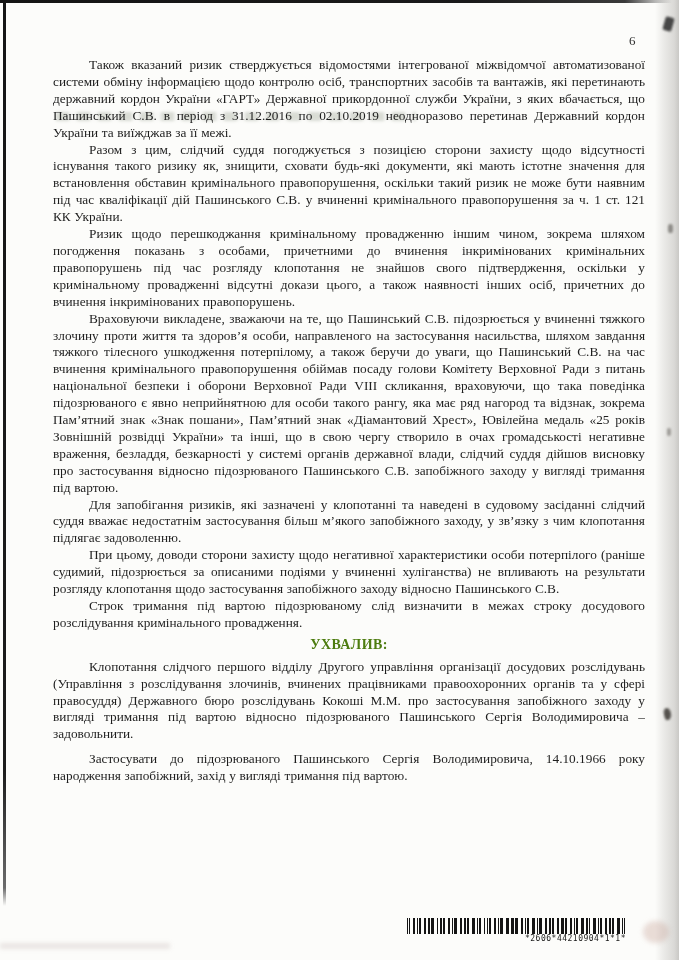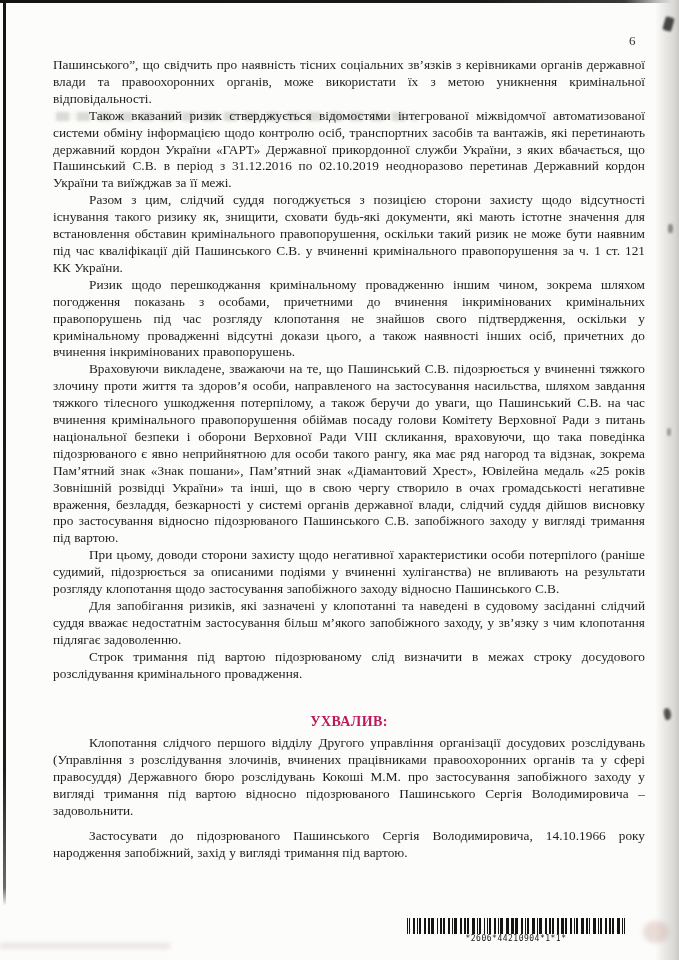--- a/index.html
+++ b/index.html
@@ -35,42 +35,42 @@
     position:absolute;left:53px;top:57px;width:592px;
     font-size:13.3px;line-height:16.9px;color:#1e1e1e;
     text-align:justify;
     hyphens:none;
     word-spacing:0.3px;
   }
   .doc p{margin:0;text-indent:36px;}
   .doc p.no-indent{text-indent:0;}
   .doc p.spaced{margin-top:8px;}
   .ruling-head{
-    margin:31px 0 5px 0;
+    margin:5px 0 5px 0;
     text-align:center;font-weight:bold;
-    font-size:14px;letter-spacing:0.4px;color:#be185d;
+    font-size:14px;letter-spacing:0.4px;color:#4d7c0f;
   }
   
   .ghost{
     position:absolute;left:56px;top:112px;width:360px;height:9px;
     background:repeating-linear-gradient(90deg,rgba(125,135,115,0.28) 0 13px,rgba(125,135,115,0.04) 13px 21px);
     filter:blur(1.6px);
   }
   
   .mark{position:absolute;}
   .mark-tr{left:664px;top:17px;width:9px;height:14px;background:#474747;filter:blur(0.9px);transform:rotate(16deg);border-radius:2px;}
   .mark-r1{left:668px;top:224px;width:5px;height:9px;background:#8f8d89;filter:blur(1px);border-radius:40%;}
   .mark-r2{left:667px;top:428px;width:4px;height:8px;background:#a09e9a;filter:blur(1.1px);border-radius:40%;}
   .mark-r3{left:664px;top:708px;width:7px;height:12px;background:#55524e;filter:blur(0.8px);border-radius:50% 50% 60% 40%;transform:rotate(-12deg);}
   .smudge-br{left:643px;top:921px;width:26px;height:22px;background:rgba(190,145,132,0.30);filter:blur(2.5px);border-radius:50%;}
   .band-bottom{left:0;top:943px;width:170px;height:6px;background:rgba(175,150,148,0.22);filter:blur(2px);}
   
   .barcode{
     position:absolute;left:406px;top:918px;width:220px;
-    text-align:center;
+    text-align:right;
   }
   .bars{
     height:16px;width:218px;margin:0 auto;
     display:flex;align-items:stretch;
     overflow:hidden;
   }
   .bars .bar{display:block;height:100%;background:#141414;flex:0 0 auto;}
   .bclabel{
     margin-top:0px;
     font-family:"DejaVu Sans Mono","Liberation Mono",monospace;
@@ -86,27 +86,26 @@
   <div class="edge-top"></div>
   <div class="edge-left"></div>
   <div class="right-shade"></div>
 
   <div class="page-number">6</div>
 
   <div class="ghost"></div>
 
   <div class="doc">
     <div>
-        <p class="no-indent">Пашинського”, що свідчить про наявність тісних соціальних зв’язків з керівниками органів державної влади та правоохоронних органів, може використати їх з метою уникнення кримінальної відповідальності.</p>
         <p>Також вказаний ризик стверджується відомостями інтегрованої міжвідомчої автоматизованої системи обміну інформацією щодо контролю осіб, транспортних засобів та вантажів, які перетинають державний кордон України «ГАРТ» Державної прикордонної служби України, з яких вбачається, що Пашинський С.В. в період з 31.12.2016 по 02.10.2019 неодноразово перетинав Державний кордон України та виїжджав за її межі.</p>
         <p>Разом з цим, слідчий суддя погоджується з позицією сторони захисту щодо відсутності існування такого ризику як, знищити, сховати будь-які документи, які мають істотне значення для встановлення обставин кримінального правопорушення, оскільки такий ризик не може бути наявним під час кваліфікації дій Пашинського С.В. у вчиненні кримінального правопорушення за ч. 1 ст. 121 КК України.</p>
         <p>Ризик щодо перешкоджання кримінальному провадженню іншим чином, зокрема шляхом погодження показань з особами, причетними до вчинення інкримінованих кримінальних правопорушень під час розгляду клопотання не знайшов свого підтвердження, оскільки у кримінальному провадженні відсутні докази цього, а також наявності інших осіб, причетних до вчинення інкримінованих правопорушень.</p>
         <p>Враховуючи викладене, зважаючи на те, що Пашинський С.В. підозрюється у вчиненні тяжкого злочину проти життя та здоров’я особи, направленого на застосування насильства, шляхом завдання тяжкого тілесного ушкодження потерпілому, а також беручи до уваги, що Пашинський С.В. на час вчинення кримінального правопорушення обіймав посаду голови Комітету Верховної Ради з питань національної безпеки і оборони Верховної Ради VIII скликання, враховуючи, що така поведінка підозрюваного є явно неприйнятною для особи такого рангу, яка має ряд нагород та відзнак, зокрема Пам’ятний знак «Знак пошани», Пам’ятний знак «Діамантовий Хрест», Ювілейна медаль «25 років Зовнішній розвідці України» та інші, що в свою чергу створило в очах громадськості негативне враження, безладдя, безкарності у системі органів державної влади, слідчий суддя дійшов висновку про застосування відносно підозрюваного Пашинського С.В. запобіжного заходу у вигляді тримання під вартою.</p>
+        <p>Для запобігання ризиків, які зазначені у клопотанні та наведені в судовому засіданні слідчий суддя вважає недостатнім застосування більш м’якого запобіжного заходу, у зв’язку з чим клопотання підлягає задоволенню.</p>
         <p>При цьому, доводи сторони захисту щодо негативної характеристики особи потерпілого (раніше судимий, підозрюється за описаними подіями у вчиненні хуліганства) не впливають на результати розгляду клопотання щодо застосування запобіжного заходу відносно Пашинського С.В.</p>
-        <p>Для запобігання ризиків, які зазначені у клопотанні та наведені в судовому засіданні слідчий суддя вважає недостатнім застосування більш м’якого запобіжного заходу, у зв’язку з чим клопотання підлягає задоволенню.</p>
         <p>Строк тримання під вартою підозрюваному слід визначити в межах строку досудового розслідування кримінального провадження.</p>
       </div>
 
     <div class="ruling-head">УХВАЛИВ:</div>
 
     <div>
         <p>Клопотання слідчого першого відділу Другого управління організації досудових розслідувань (Управління з розслідування злочинів, вчинених працівниками правоохоронних органів та у сфері правосуддя) Державного бюро розслідувань Кокоші М.М. про застосування запобіжного заходу у вигляді тримання під вартою відносно підозрюваного Пашинського Сергія Володимировича – задовольнити.</p>
         <p class="spaced">Застосувати до підозрюваного Пашинського Сергія Володимировича, 14.10.1966 року народження запобіжний, захід у вигляді тримання під вартою.</p>
       </div>
   </div>

